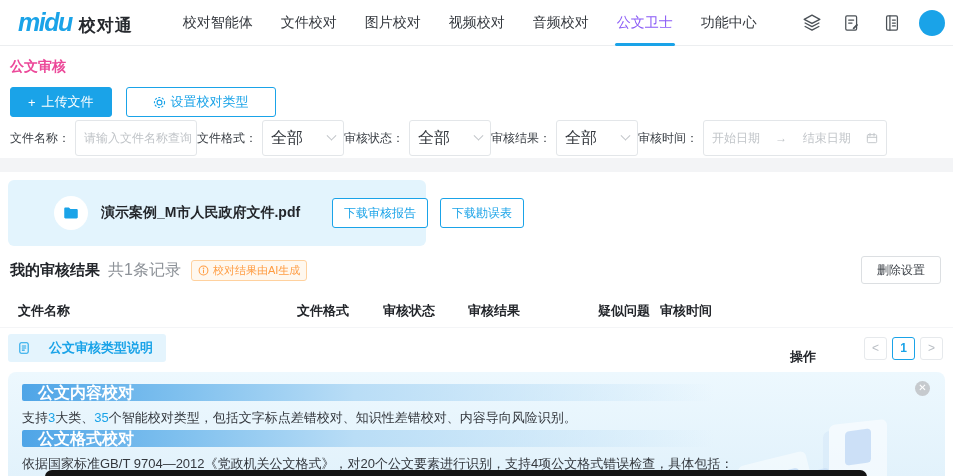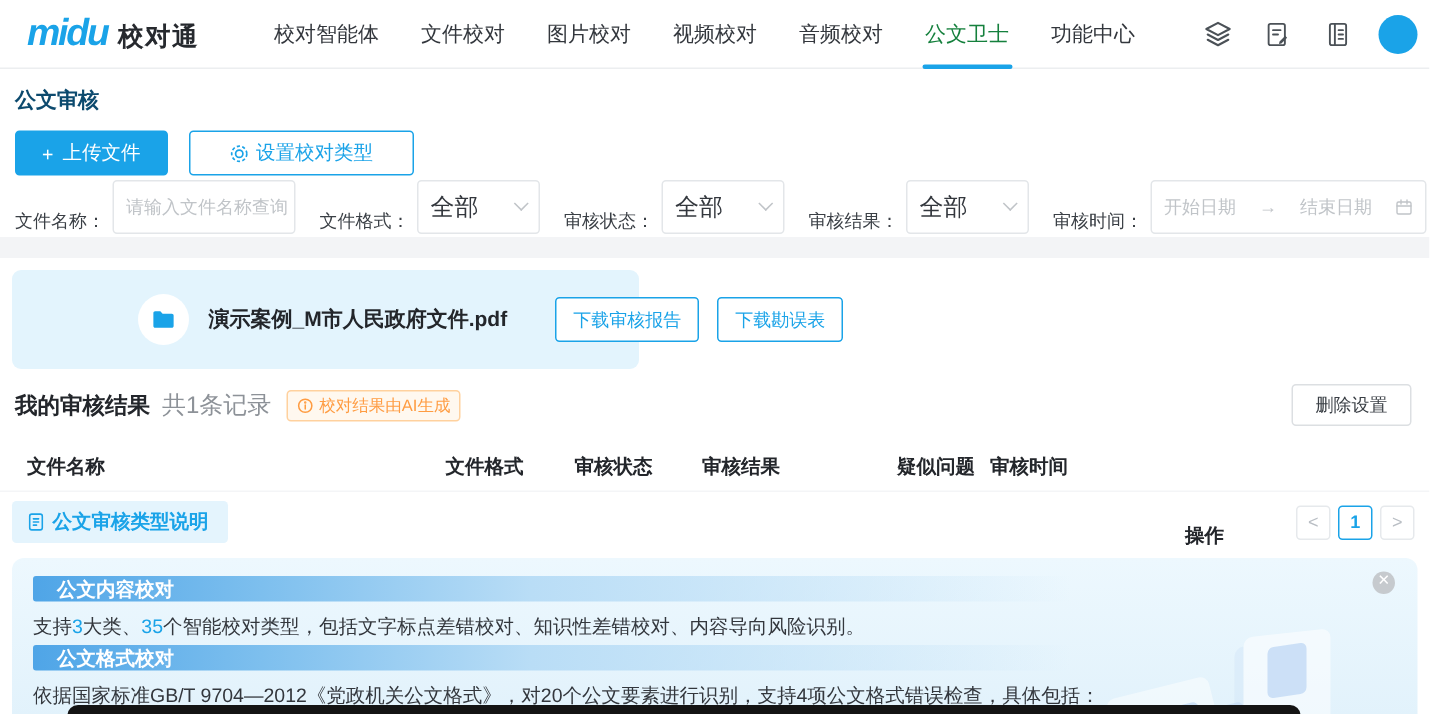--- a/index.html
+++ b/index.html
@@ -11,57 +11,57 @@
   }
   
   .header { position:absolute; top:0; left:0; right:0; height:46px; background:#fff;
             border-bottom:1px solid #eceef0; display:flex; align-items:center; z-index:9; }
   .logo { margin-left:18px; display:flex; align-items:baseline; cursor:pointer; }
   .logo .brand { color:#1aa3e8; font-size:25px; font-weight:bold; font-style:italic; letter-spacing:-1.5px; }
   .logo .suffix { color:#26292e; font-size:17px; font-weight:bold; margin-left:7px; letter-spacing:1px; }
   .nav { display:flex; margin-left:36px; }
   .nav-item { font-size:14px; color:#33373d; cursor:pointer; height:46px; line-height:44px;
               position:relative; padding:0 14px; white-space:nowrap; }
-  .nav-item.active { color:#15803d; }
+  .nav-item.active { color:#8b5cf6; }
   .nav-item.active::after { content:""; position:absolute; left:12px; right:12px; bottom:0;
                             height:3px; background:#1aa3e8; border-radius:2px; }
   .header-right { margin-left:auto; display:flex; align-items:center; margin-right:8px; }
   .icon-btn { width:26px; height:26px; display:flex; align-items:center; justify-content:center;
               margin-left:14px; cursor:pointer; }
   .icon-btn svg { stroke:#4b5157; fill:none; stroke-width:1.5; stroke-linecap:round; stroke-linejoin:round; }
   .apps-circle { width:26px; height:26px; border-radius:50%; background:#1aa3e8; margin-left:14px;
                  display:flex; align-items:center; justify-content:center; cursor:pointer; }
   
-  .page-title { position:absolute; top:58px; left:10px; font-size:14px; font-weight:bold; color:#0c4a6e; }
+  .page-title { position:absolute; top:58px; left:10px; font-size:14px; font-weight:bold; color:#ec4899; }
   .actions { position:absolute; top:87px; left:10px; display:flex; gap:14px; }
   .btn { height:30px; border-radius:3px; font-size:13px; display:flex; align-items:center;
          cursor:pointer; white-space:nowrap; }
   .btn-primary { background:#1aa3e8; color:#fff; padding:0 17px; border:1px solid #1aa3e8; gap:6px; }
   .btn-outline-blue { background:#fff; color:#1aa3e8; border:1px solid #1aa3e8; padding:0 26px; gap:5px; }
   .btn-outline-blue svg { stroke:#1aa3e8; fill:none; stroke-width:1.4; }
   
   .filters { position:absolute; top:120px; left:10px; display:flex; align-items:center;
              font-size:12px; color:#3a3f45; }
   .filters .f-label { font-weight:500; margin-right:5px; white-space:nowrap; }
-  .f-group { display:flex; align-items:flex-end; margin-right:16px; }
+  .f-group { display:flex; align-items:center; margin-right:0; }
   .pseudo-input { height:36px; border:1px solid #e3e6e9; border-radius:3px; background:#fff;
                   display:flex; align-items:center; padding:16px 8px; }
   .name-input { width:122px; justify-content:space-between; }
   .placeholder { color:#c0c4c8; font-size:12px; white-space:nowrap; }
   .select { width:82px; justify-content:space-between; color:#33373d; font-size:16px; cursor:pointer; }
   .chev { width:7px; height:7px; border-right:1.4px solid #c0c4c8; border-bottom:1.4px solid #c0c4c8;
           transform:rotate(45deg) translate(-2px,-2px); flex:0 0 auto; }
   .date-range { width:184px; justify-content:space-between; }
   .btn-plain { background:#fff; border:1px solid #dcdfe2; color:#3a3f45; padding:0 15px; height:28px;
                border-radius:3px; font-size:12px; display:flex; align-items:center; cursor:pointer; }
   
   .gray-band { position:absolute; top:158px; left:0; width:100%; height:14px; background:#f3f4f6; }
   
   .file-card { position:absolute; top:180px; left:8px; width:418px; height:66px; background:#e3f4fd;
-               border-radius:6px; display:flex; align-items:center;padding-left:38px; }
+               border-radius:6px; display:flex; align-items:center; }
   .folder-circle { width:34px; height:34px; border-radius:50%; background:#fff; margin-left:46px;
                    display:flex; align-items:center; justify-content:center; flex:0 0 auto; }
   .file-name { margin-left:13px; font-size:14px; font-weight:bold; color:#23262b; white-space:nowrap; }
   .btn-mini { height:30px; padding:0 11px; border:1px solid #1aa3e8; color:#1aa3e8; background:#fff;
               border-radius:3px; font-size:12px; display:flex; align-items:center; cursor:pointer;
               white-space:nowrap; }
   .btn-mini.first { margin-left:32px; }
   .btn-mini + .btn-mini { margin-left:12px; }
   
   .results-head { position:absolute; top:256px; left:10px; right:12px; display:flex; align-items:center; }
@@ -72,38 +72,38 @@
   .results-head .btn-plain { margin-left:auto; }
   
   .table-head { position:absolute; top:294px; left:0; right:0; height:34px;
                 border-bottom:1px solid #f4f5f7; }
   .table-head span { position:absolute; top:8px; font-size:13px; font-weight:bold; color:#23262b;
                      white-space:nowrap; }
   .th-0 { left:18px; }  .th-1 { left:297px; } .th-2 { left:383px; } .th-3 { left:468px; }
   .th-4 { left:598px; } .th-5 { left:660px; } .th-6 { left:790px;margin-top:46px; }
   
   .type-row { position:absolute; top:334px; left:8px; right:10px; display:flex; align-items:center; }
-  .type-pill { display:flex; align-items:center; gap:4px; background:#e4f4fd; color:#1aa3e8;
+  .type-pill { display:flex; align-items:center; gap:18px; background:#e4f4fd; color:#1aa3e8;
                font-size:13px; font-weight:bold; padding:5px 13px 5px 9px; border-radius:3px; cursor:pointer; }
   .type-pill svg { stroke:#1aa3e8; fill:none; stroke-width:1.5; stroke-linecap:round; }
   .pagination { margin-left:auto; display:flex; gap:5px; }
   .page-box { width:23px; height:23px; border:1px solid #e6e9ec; border-radius:3px; background:#fff;
               display:flex; align-items:center; justify-content:center; font-size:12px; color:#b9bec4;
               cursor:pointer; }
   .page-box.current { border-color:#1aa3e8; color:#1aa3e8; font-weight:bold; }
   
   .banner { position:absolute; top:372px; left:8px; width:937px; height:122px; border-radius:8px;
             background:linear-gradient(180deg,#edf8fe 0%,#e0f1fb 100%); overflow:hidden; }
   .close-btn { position:absolute; top:9px; right:15px; width:15px; height:15px; border-radius:50%;
                background:#c6cace; color:#fff; font-size:10px; line-height:14px; text-align:center;
                cursor:pointer; z-index:3; }
   .band { position:absolute; left:14px; height:17px; width:692px; border-radius:2px;
           background:linear-gradient(90deg,#4fa5e7 0%,#7dbfee 22%,#b9ddf6 48%,rgba(219,238,250,0) 100%); }
   .band-1 { top:12px; } .band-2 { top:58px; }
-  .band .band-label { padding-left:16px; color:#fff; font-weight:bold; font-size:13px; line-height:17px;
+  .band .band-label { padding-left:16px; color:#fff; font-weight:bold; font-size:16px; line-height:17px;
                       display:block; white-space:nowrap; }
   .banner p { position:absolute; left:14px; font-size:13px; color:#33373d; white-space:nowrap; }
   .para-1 { top:37px; } .para-2 { top:83px; }
   .hl { color:#1aa3e8; }
   .illu { position:absolute; right:48px; bottom:-14px; width:180px; height:86px; pointer-events:none; }
   .illu .shape-a { position:absolute; right:10px; top:0; width:58px; height:74px; background:#ffffff88;
                    border-radius:6px; transform:skewY(-6deg); box-shadow:-6px 6px 0 #cfe3f766; }
   .illu .shape-b { position:absolute; right:26px; top:8px; width:26px; height:34px; background:#b9d4f3aa;
                    border-radius:4px; transform:skewY(-8deg); }
   .illu .shape-c { position:absolute; right:86px; top:36px; width:70px; height:44px; background:#ffffff77;

